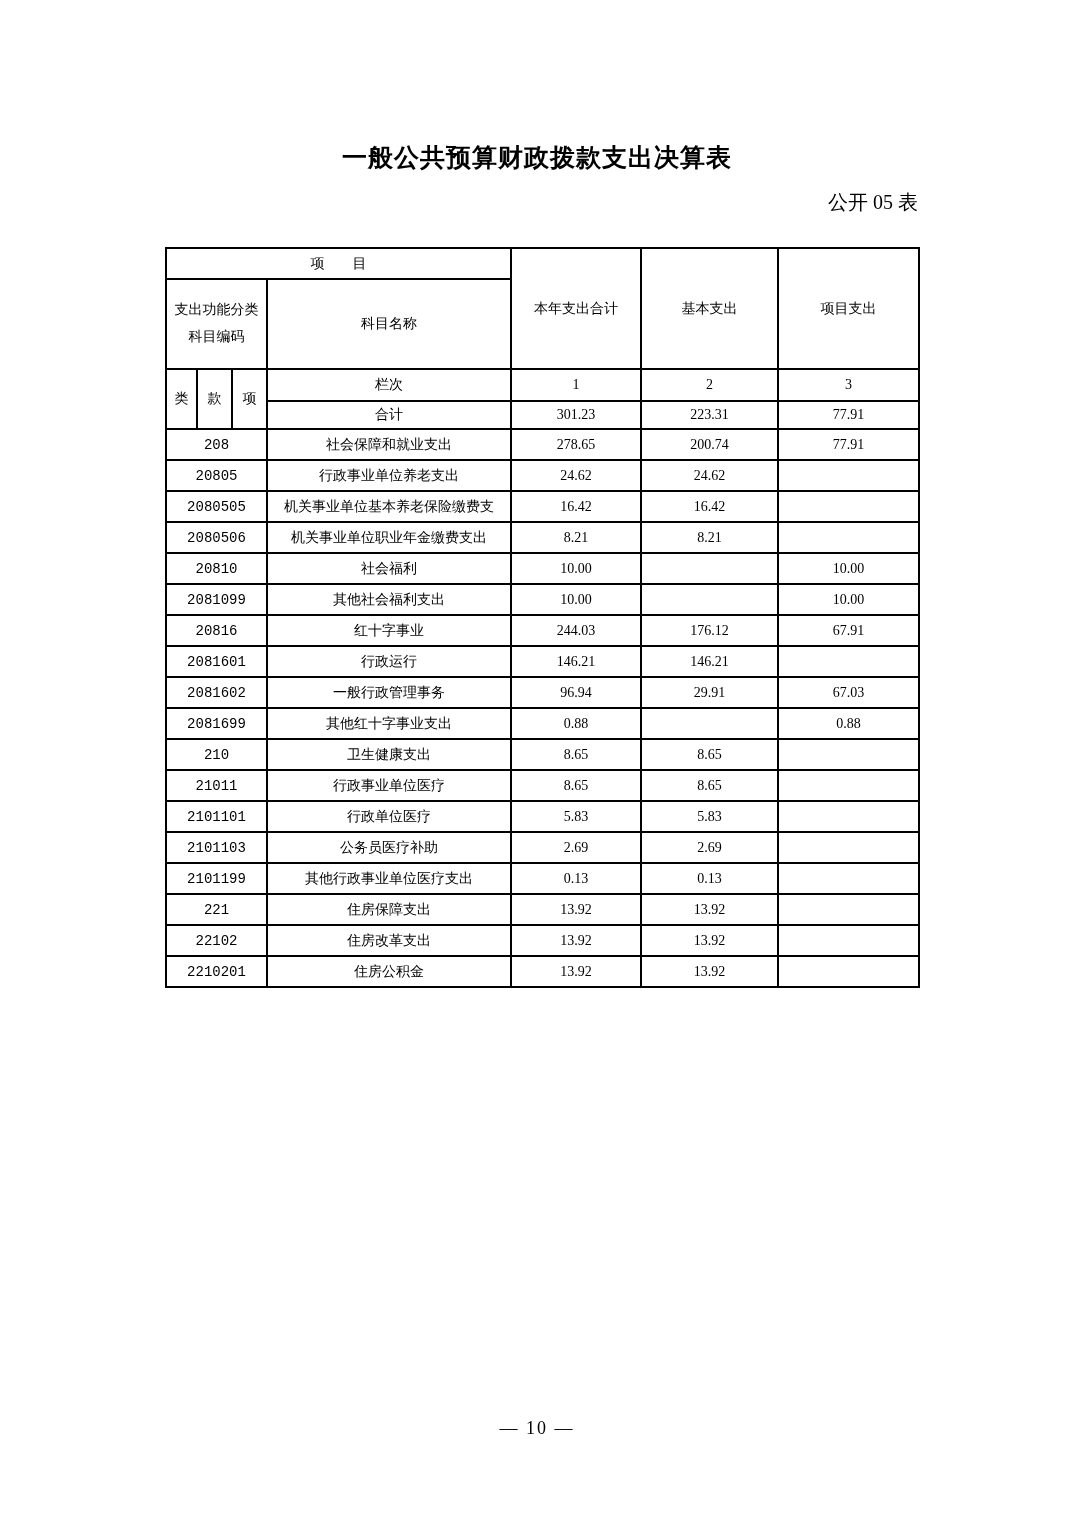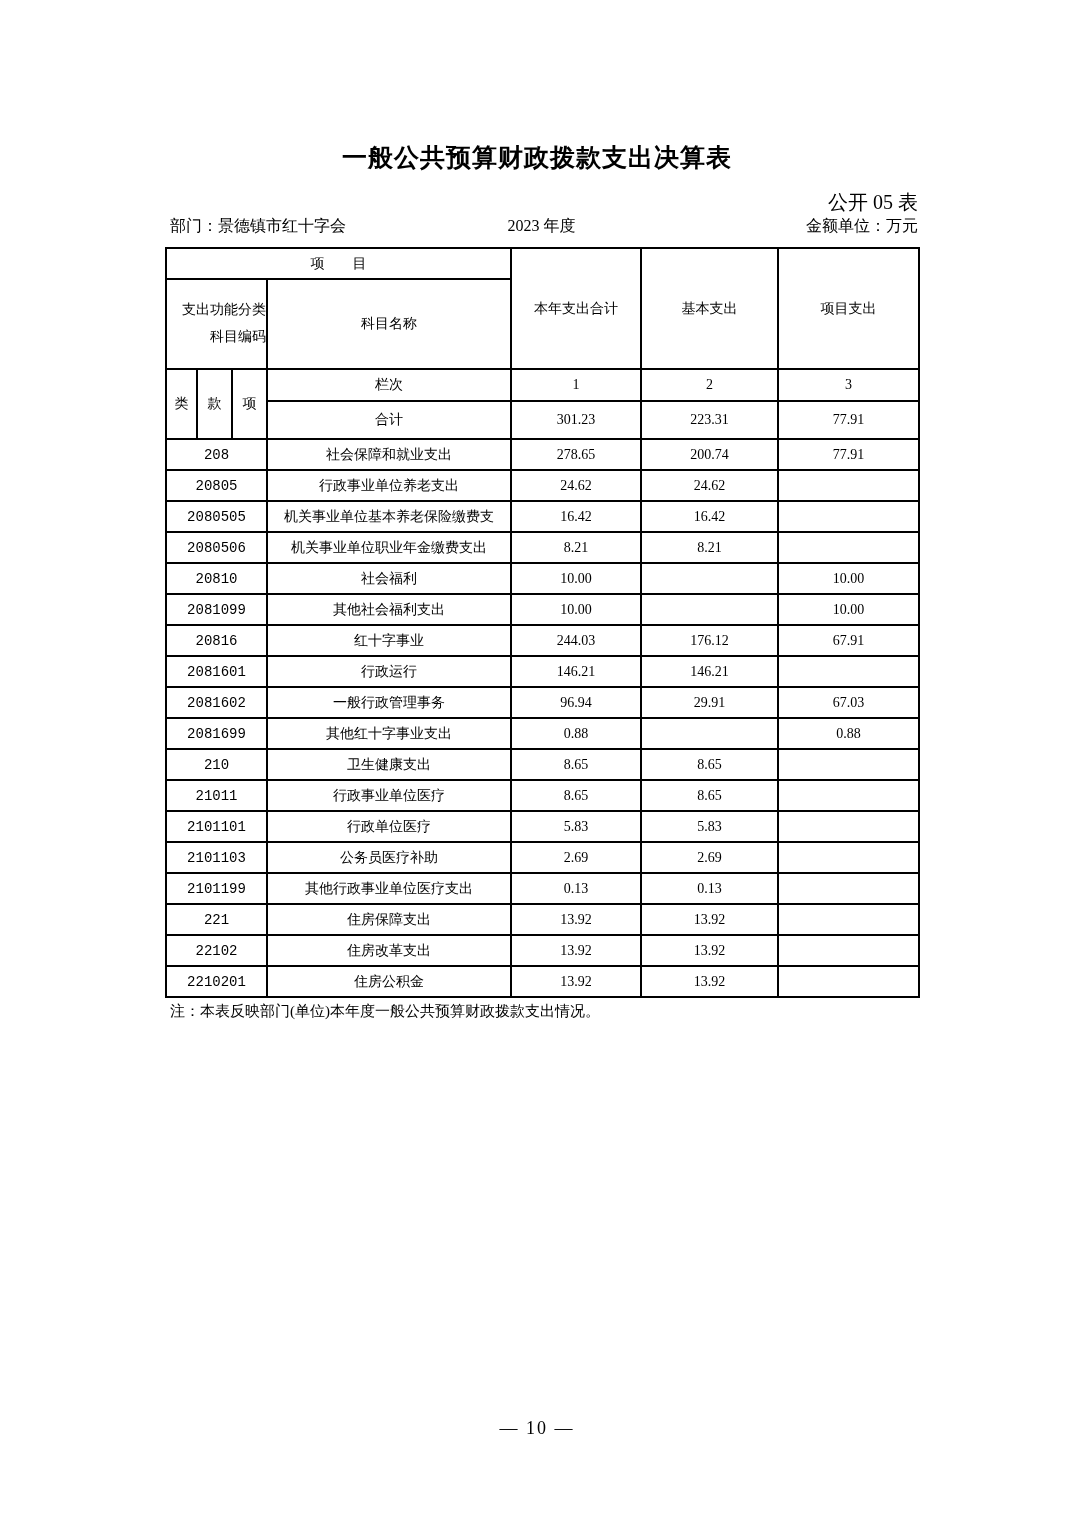--- a/index.html
+++ b/index.html
@@ -56,26 +56,26 @@
     font-weight: normal;
     padding: 0;
     overflow: hidden;
     white-space: nowrap;
     vertical-align: middle;
     text-align: center;
   }
   tr.h-project  { height: 31px; }
   tr.h-code     { height: 90px; }
   tr.h-cols     { height: 32px; }
-  tr.h-total    { height: 38px; }
+  tr.h-total    { height: 28px; }
   tbody.data tr { height: 31px; }
   td.c-code { text-align: left;  padding-left: 7px; font-family: Liberation Mono, monospace; }
   td.c-name { text-align: left;  padding-left: 8px; }
   td.c-num  { text-align: right; padding-right: 9px; }
-  .two-line div { line-height: 1.9; text-align: right; }
+  .two-line div { line-height: 1.9; }
 
   .note {
     position: absolute;
     left: 170px;
     top: 1002px;
     font-size: 15px;
   }
   .page-number {
     position: absolute;
     left: 0; right: 0;
@@ -87,25 +87,20 @@
 </style>
 </head>
 <body>
 
 <div class="page">
 
   <div class="doc-title">一般公共预算财政拨款支出决算表</div>
 
   <div class="table-code">公开 05 表</div>
 
-  <div class="meta-row">
-    <span class="meta-left">部门：景德镇市红十字会</span>
-    <span class="meta-center">2023 年度</span>
-    <span class="meta-right">金额单位：万元</span>
-  </div>
 
   <table class="budget">
     <colgroup>
       <col style="width:31px">
         <col style="width:35px">
         <col style="width:35px">
       <col style="width:244px">
         <col style="width:130px">
         <col style="width:137px">
         <col style="width:141px">
@@ -263,17 +258,16 @@
         <tr>
           <td class="c-code" colspan="3">2210201</td>
           <td class="c-name">住房公积金</td>
           <td class="c-num">13.92</td>
           <td class="c-num">13.92</td>
           <td class="c-num"></td>
         </tr>
       </tbody>
   </table>
 
-  <div class="note">注：本表反映部门(单位)本年度一般公共预算财政拨款支出情况。</div>
 
   <div class="page-number">— 10 —</div>
 
 </div>
 
 </body></html>

